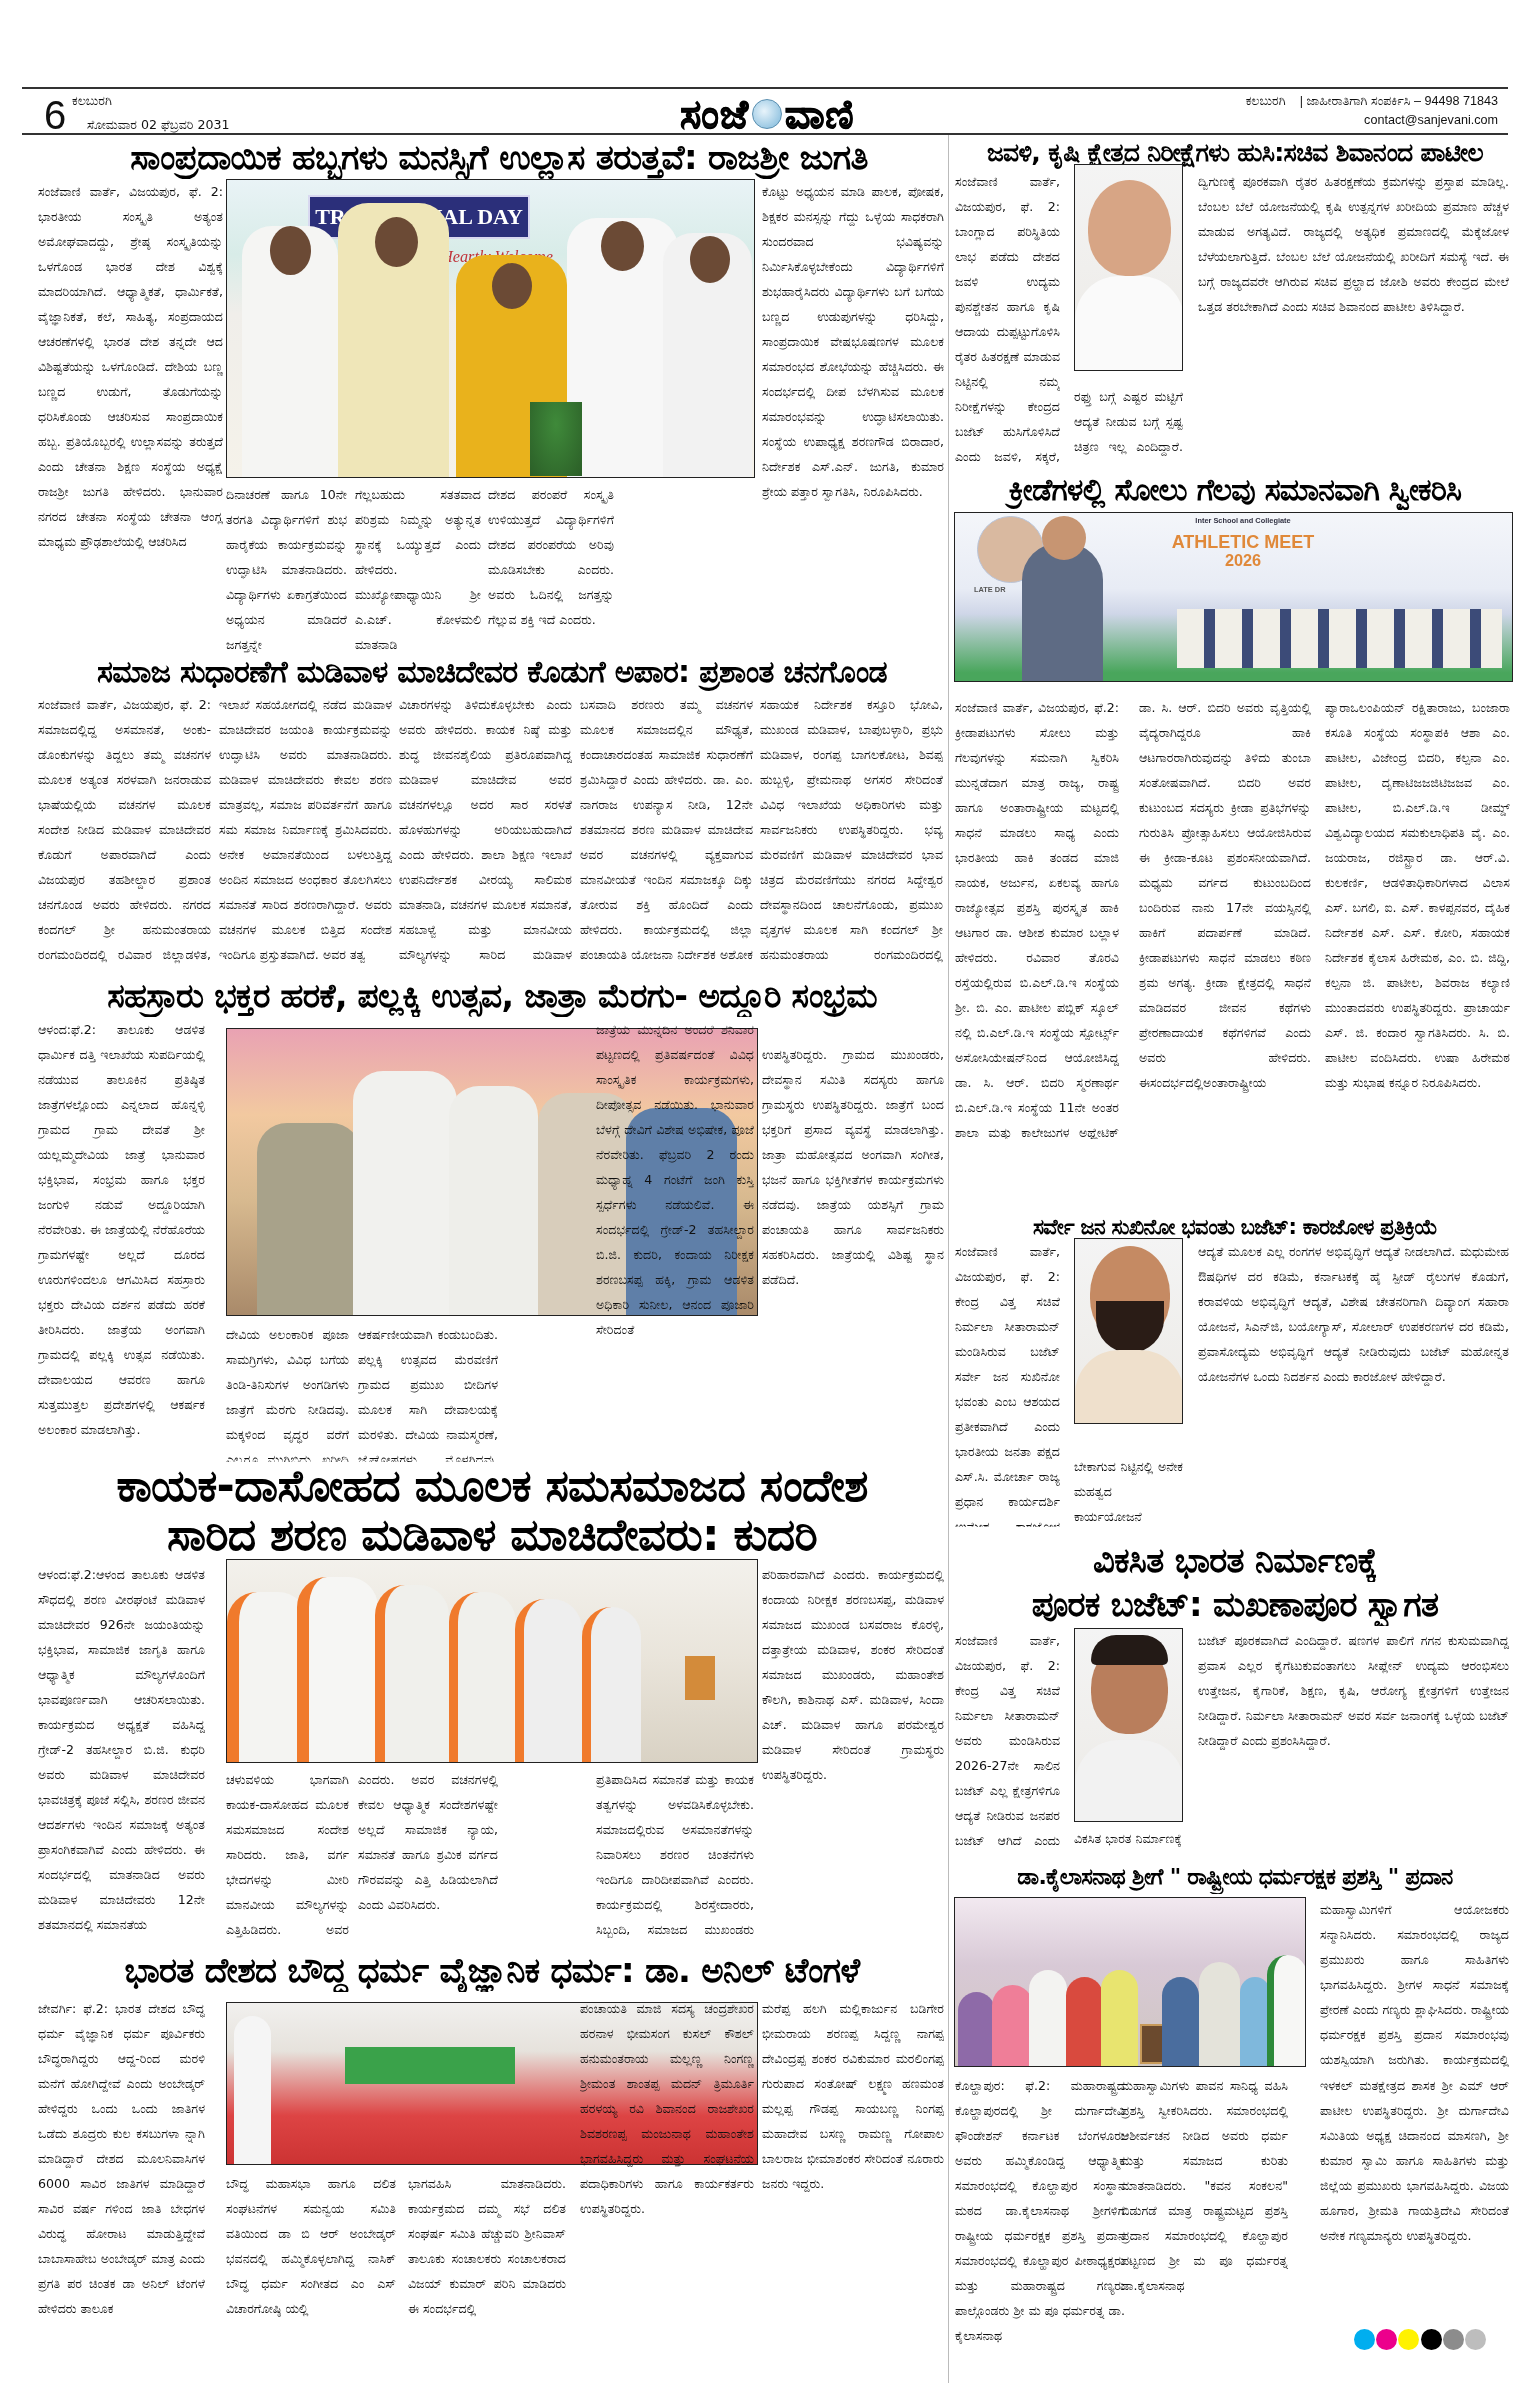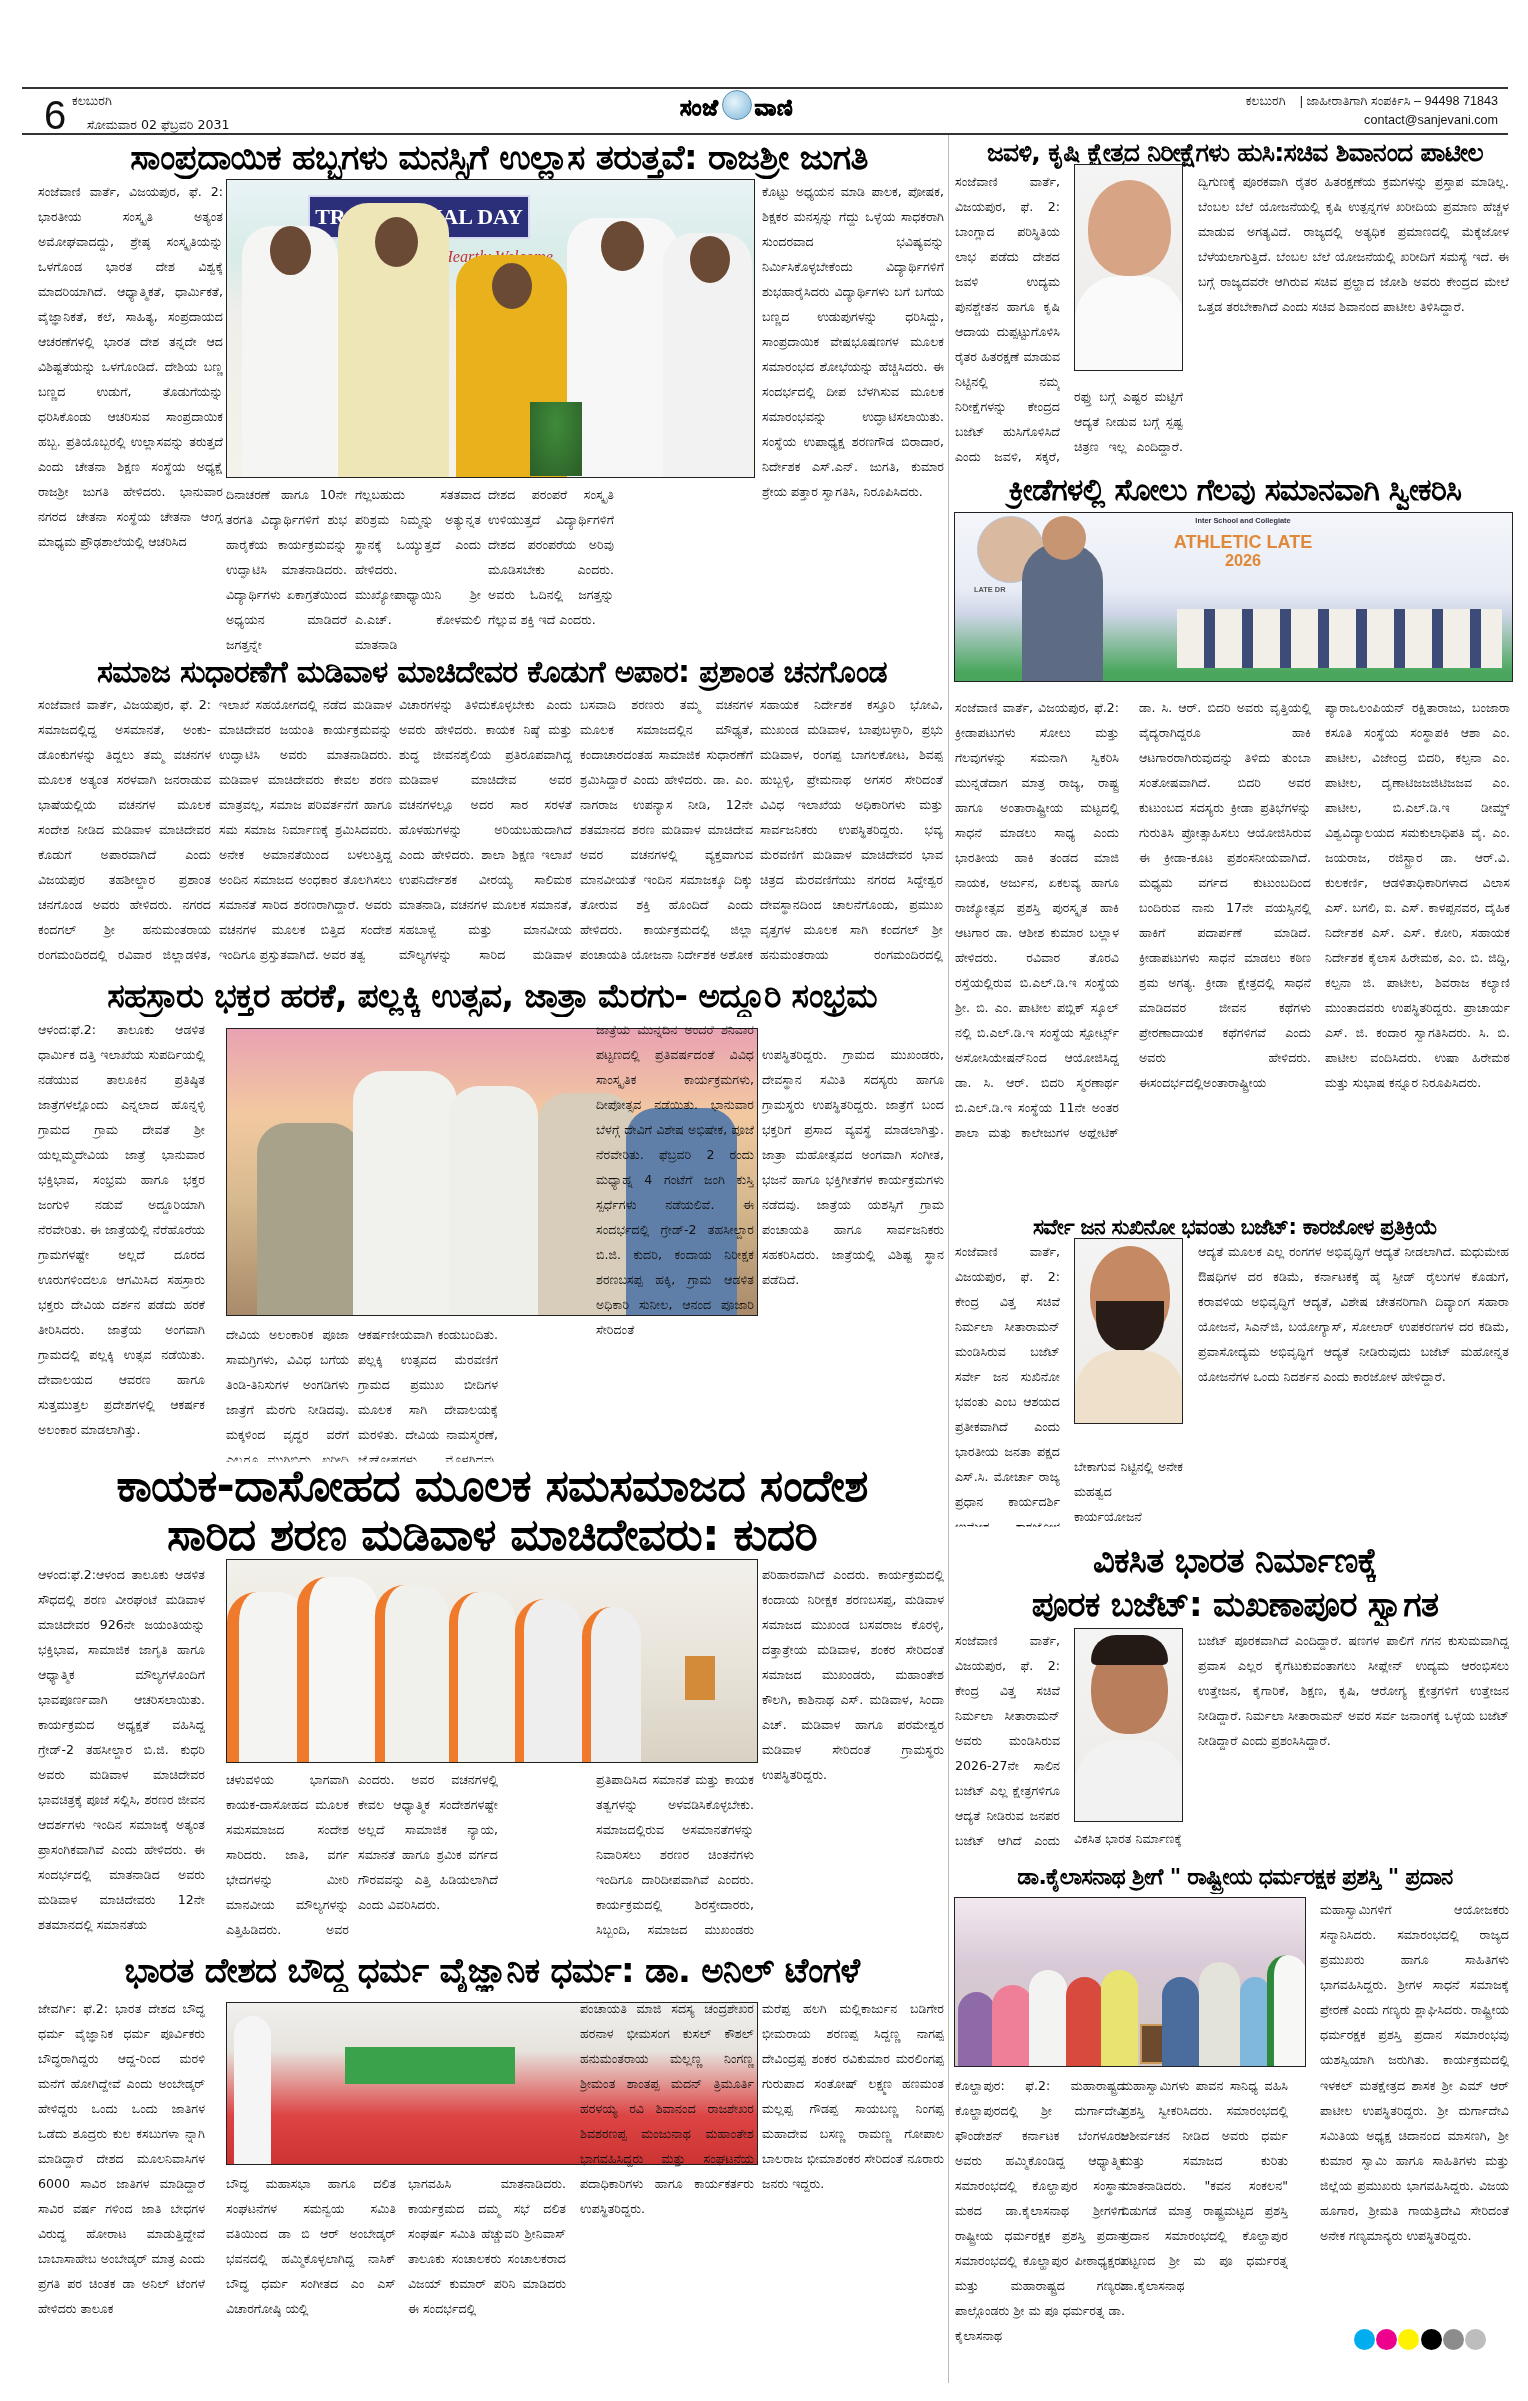--- a/index.html
+++ b/index.html
@@ -2,21 +2,21 @@
 <html style="font-size:12px"><head>
 <meta charset="utf-8">
 <style>
   * { box-sizing: border-box; margin: 0; padding: 0; }
   body { width: 1528px; height: 2401px; background: #fff; font-family: "DejaVu Serif", serif; color: #111; position: relative; overflow: hidden; }
   .abs { position: absolute; }
   .rule { position: absolute; height: 1.5px; background: #333; }
   .mast-page { font-family: "Liberation Sans", sans-serif; font-size: 40px; line-height: 40px; }
   .mast-city { font-family: "DejaVu Sans", sans-serif; font-size: 12.6px; }
   .mast-date { font-family: "DejaVu Sans", sans-serif; font-size: 12.6px; }
-  .logo { font-family: "DejaVu Serif", serif; font-weight: 900; font-size: 22px; letter-spacing: 0.7px; color: #111; -webkit-text-stroke: 0.7px #000; display:flex; align-items:flex-end; gap:3px; }
+  .logo { font-family: "DejaVu Serif", serif; font-weight: 900; font-size: 40px; letter-spacing: 0.7px; color: #111; -webkit-text-stroke: 0.7px #000; display:flex; align-items:center; gap:3px; }
   .logo-globe { width: 30px; height: 30px; border-radius: 50%; background: radial-gradient(circle at 40% 40%, #e8f4fb, #7ab6d9); border: 1.5px solid #5a8fb0; display:inline-block; }
   .contact { font-family: "Liberation Sans", sans-serif; font-size: 12.6px; text-align: right; line-height: 19px; }
   .hl { font-family: "DejaVu Sans", sans-serif; font-weight: 900; color: #000; white-space: nowrap; overflow: hidden; letter-spacing: -0.7px; }
   .body { font-family: "DejaVu Sans", sans-serif; font-size: 12.6px; line-height: 25px; text-align: justify; color: #111; overflow: hidden; }
   .photo { position: absolute; border: 1.5px solid #222; overflow: hidden; }
   .ph-trad { background: linear-gradient(180deg, #e9f3f6 0%, #d8ece8 25%, #f0eeea 45%, #f5f2ea 100%); }
   .ph-trad .banner { position:absolute; left:81px; top:15px; width:222px; height:44px; background:#2b2f7a; border:2.2px solid #d8d8f0; color:#fff; font-family:"Liberation Serif",serif; font-weight:bold; font-size:22px; text-align:center; line-height:40px; }
   .person { position:absolute; bottom:0; border-radius: 30px 30px 0 0; }
   .head { position:absolute; border-radius:50%; background:#6b4a35; }
   .ph-temple { background: linear-gradient(180deg, #e9a2b3 0%, #f2c9a0 30%, #d7b98f 60%, #a98a6a 100%); }
@@ -124,21 +124,21 @@
   <div class="abs" style="left:0px; top:111px; width:109px; height:96px; border-radius:44px 44px 0 0; background:#fafafa;"></div>
 </div>
 <div class="abs body" style="left:1074px; top:384px; width:109px; height:81px;">ರಫ್ತು ಬಗ್ಗೆ ಎಷ್ಟರ ಮಟ್ಟಿಗೆ ಆದ್ಯತೆ ನೀಡುವ ಬಗ್ಗೆ ಸ್ಪಷ್ಟ ಚಿತ್ರಣ ಇಲ್ಲ ಎಂದಿದ್ದಾರೆ. ರೈತರ ಆದಾಯ</div>
 <div class="abs body" style="left:1198px; top:169px; width:311px; height:299px; column-count:1;">ದ್ವಿಗುಣಕ್ಕೆ ಪೂರಕವಾಗಿ ರೈತರ ಹಿತರಕ್ಷಣೆಯ ಕ್ರಮಗಳನ್ನು ಪ್ರಸ್ತಾಪ ಮಾಡಿಲ್ಲ. ಬೆಂಬಲ ಬೆಲೆ ಯೋಜನೆಯಲ್ಲಿ ಕೃಷಿ ಉತ್ಪನ್ನಗಳ ಖರೀದಿಯ ಪ್ರಮಾಣ ಹೆಚ್ಚಳ ಮಾಡುವ ಅಗತ್ಯವಿದೆ. ರಾಜ್ಯದಲ್ಲಿ ಅತ್ಯಧಿಕ ಪ್ರಮಾಣದಲ್ಲಿ ಮೆಕ್ಕೆಜೋಳ ಬೆಳೆಯಲಾಗುತ್ತಿದೆ. ಬೆಂಬಲ ಬೆಲೆ ಯೋಜನೆಯಲ್ಲಿ ಖರೀದಿಗೆ ಸಮಸ್ಯೆ ಇದೆ. ಈ ಬಗ್ಗೆ ರಾಜ್ಯದವರೇ ಆಗಿರುವ ಸಚಿವ ಪ್ರಲ್ಹಾದ ಜೋಶಿ ಅವರು ಕೇಂದ್ರದ ಮೇಲೆ ಒತ್ತಡ ತರಬೇಕಾಗಿದೆ ಎಂದು ಸಚಿವ ಶಿವಾನಂದ ಪಾಟೀಲ ತಿಳಿಸಿದ್ದಾರೆ.</div>
 
 <div class="abs hl" style="left:954px; top:469px; width:562px; font-size:30px; line-height:41px; text-align:center;">ಕ್ರೀಡೆಗಳಲ್ಲಿ ಸೋಲು ಗೆಲವು ಸಮಾನವಾಗಿ ಸ್ವೀಕರಿಸಿ</div>
 <div class="photo ph-sports" style="left:954px; top:512px; width:559px; height:170px;">
   <div class="abs" style="left:22px; top:3px; width:67px; height:67px; border-radius:50%; background:#d9b9a0; border:1.5px solid #b9c4d9;"></div>
   <div class="abs" style="left:19px; top:72px; font-family:'Liberation Sans',sans-serif; font-size:7.4px; color:#555; font-weight:bold;">LATE DR</div>
   <div class="athletic" style="left:214px; top:3px; width:148px; font-size:7.4px; color:#334;">Inter School and Collegiate</div>
-  <div class="athletic" style="left:214px; top:19px; width:148px; font-size:18px;">ATHLETIC LATE</div>
+  <div class="athletic" style="left:214px; top:19px; width:148px; font-size:18px;">ATHLETIC MEET</div>
   <div class="athletic" style="left:214px; top:38px; width:148px; font-size:16.3px;">2026</div>
   <div class="abs" style="left:67px; top:30px; width:81px; height:140px; background:#5e6b84; border-radius:37px 37px 0 0;"></div>
   <div class="abs" style="left:87px; top:3px; width:44px; height:44px; border-radius:50%; background:#c79572;"></div>
   <div class="abs" style="left:222px; top:96px; width:325px; height:59px; background:repeating-linear-gradient(90deg, #f1efe8 0 27px, #3c4b78 27px 38px);"></div>
 </div>
 <div class="abs body" style="left:955px; top:695px; width:164px; height:444px;">ಸಂಜೆವಾಣಿ ವಾರ್ತೆ, ವಿಜಯಪುರ, ಫೆ.2: ಕ್ರೀಡಾಪಟುಗಳು ಸೋಲು ಮತ್ತು ಗೆಲವುಗಳನ್ನು ಸಮನಾಗಿ ಸ್ವಿಕರಿಸಿ ಮುನ್ನಡೆದಾಗ ಮಾತ್ರ ರಾಜ್ಯ, ರಾಷ್ಟ್ರ ಹಾಗೂ ಅಂತಾರಾಷ್ಟ್ರೀಯ ಮಟ್ಟದಲ್ಲಿ ಸಾಧನೆ ಮಾಡಲು ಸಾಧ್ಯ ಎಂದು ಭಾರತೀಯ ಹಾಕಿ ತಂಡದ ಮಾಜಿ ನಾಯಕ, ಅರ್ಜುನ, ಏಕಲವ್ಯ ಹಾಗೂ ರಾಜ್ಯೋತ್ಸವ ಪ್ರಶಸ್ತಿ ಪುರಸ್ಕೃತ ಹಾಕಿ ಆಟಗಾರ ಡಾ. ಆಶೀಶ ಕುಮಾರ ಬಲ್ಲಾಳ ಹೇಳಿದರು. ರವಿವಾರ ತೊರವಿ ರಸ್ತೆಯಲ್ಲಿರುವ ಬಿ.ಎಲ್.ಡಿ.ಇ ಸಂಸ್ಥೆಯ ಶ್ರೀ. ಬಿ. ಎಂ. ಪಾಟೀಲ ಪಬ್ಲಿಕ್ ಸ್ಕೂಲ್ ನಲ್ಲಿ ಬಿ.ಎಲ್.ಡಿ.ಇ ಸಂಸ್ಥೆಯ ಸ್ಪೋರ್ಟ್ಸ್ ಅಸೋಸಿಯೇಷನ್‌ನಿಂದ ಆಯೋಜಿಸಿದ್ದ ಡಾ. ಸಿ. ಆರ್. ಬಿದರಿ ಸ್ಮರಣಾರ್ಥ ಬಿ.ಎಲ್.ಡಿ.ಇ ಸಂಸ್ಥೆಯ 11ನೇ ಅಂತರ ಶಾಲಾ ಮತ್ತು ಕಾಲೇಜುಗಳ ಅಥ್ಲೇಟಿಕ್ ಕೂಟ ವಾರ್ಷಿಕ ಕ್ರೀಡಾ ಕೂಟವನ್ನು ಉದ್ಘಾಟಿಸಿ ಅವರು ಮಾತನಾಡಿದರು.</div>
 <div class="abs body" style="left:1139px; top:695px; width:172px; height:444px;">ಡಾ. ಸಿ. ಆರ್. ಬಿದರಿ ಅವರು ವೃತ್ತಿಯಲ್ಲಿ ವೈದ್ಯರಾಗಿದ್ದರೂ ಹಾಕಿ ಆಟಗಾರರಾಗಿರುವುದನ್ನು ತಿಳಿದು ತುಂಬಾ ಸಂತೋಷವಾಗಿದೆ. ಬಿದರಿ ಅವರ ಕುಟುಂಬದ ಸದಸ್ಯರು ಕ್ರೀಡಾ ಪ್ರತಿಭೆಗಳನ್ನು ಗುರುತಿಸಿ ಪ್ರೋತ್ಸಾಹಿಸಲು ಆಯೋಜಿಸಿರುವ ಈ ಕ್ರೀಡಾ-ಕೂಟ ಪ್ರಶಂಸನೀಯವಾಗಿದೆ. ಮಧ್ಯಮ ವರ್ಗದ ಕುಟುಂಬದಿಂದ ಬಂದಿರುವ ನಾನು 17ನೇ ವಯಸ್ಸಿನಲ್ಲಿ ಹಾಕಿಗೆ ಪದಾರ್ಪಣೆ ಮಾಡಿದೆ. ಕ್ರೀಡಾಪಟುಗಳು ಸಾಧನೆ ಮಾಡಲು ಕಠಿಣ ಶ್ರಮ ಅಗತ್ಯ. ಕ್ರೀಡಾ ಕ್ಷೇತ್ರದಲ್ಲಿ ಸಾಧನೆ ಮಾಡಿದವರ ಜೀವನ ಕಥೆಗಳು ಪ್ರೇರಣಾದಾಯಕ ಕಥೆಗಳಿಗವೆ ಎಂದು ಅವರು ಹೇಳಿದರು. ಈಸಂದರ್ಭದಲ್ಲಿಅಂತಾರಾಷ್ಟ್ರೀಯ</div>
 <div class="abs body" style="left:1325px; top:695px; width:185px; height:444px;">ಪ್ಯಾರಾಒಲಂಪಿಯನ್ ರಕ್ಷಿತಾರಾಜು, ಬಂಜಾರಾ ಕಸೂತಿ ಸಂಸ್ಥೆಯ ಸಂಸ್ಥಾಪಕಿ ಆಶಾ ಎಂ. ಪಾಟೀಲ, ವಿಜೇಂದ್ರ ಬಿದರಿ, ಕಲ್ಪನಾ ಎಂ. ಪಾಟೀಲ, ದೃಣಾಟಿಜಜಜಿಟಿಜಜವ ಎಂ. ಪಾಟೀಲ, ಬಿ.ಎಲ್.ಡಿ.ಇ ಡೀಮ್ಡ್ ವಿಶ್ವವಿದ್ಯಾಲಯದ ಸಮಕುಲಾಧಿಪತಿ ವೈ. ಎಂ. ಜಯರಾಜ, ರಜಿಸ್ಟ್ರಾರ ಡಾ. ಆರ್.ವಿ. ಕುಲಕರ್ಣಿ, ಆಡಳಿತಾಧಿಕಾರಿಗಳಾದ ವಿಲಾಸ ಎಸ್. ಬಗಲಿ, ಐ. ಎಸ್. ಕಾಳಪ್ಪನವರ, ದೈಹಿಕ ನಿರ್ದೇಶಕ ಎಸ್. ಎಸ್. ಕೋರಿ, ಸಹಾಯಕ ನಿರ್ದೇಶಕ ಕೈಲಾಸ ಹಿರೇಮಠ, ಎಂ. ಬಿ. ಜಿದ್ದಿ, ಕಲ್ಪನಾ ಜಿ. ಪಾಟೀಲ, ಶಿವರಾಜ ಕಲ್ಯಾಣಿ ಮುಂತಾದವರು ಉಪಸ್ಥಿತರಿದ್ದರು. ಪ್ರಾಚಾರ್ಯ ಎಸ್. ಜಿ. ಕಂದಾರ ಸ್ವಾಗತಿಸಿದರು. ಸಿ. ಬಿ. ಪಾಟೀಲ ವಂದಿಸಿದರು. ಉಷಾ ಹಿರೇಮಠ ಮತ್ತು ಸುಭಾಷ ಕನ್ನೂರ ನಿರೂಪಿಸಿದರು.</div>
 
 <div class="abs hl" style="left:954px; top:1210px; width:562px; font-size:21px; line-height:35px; text-align:center;">ಸರ್ವೇ ಜನ ಸುಖಿನೋ ಭವಂತು ಬಜೆಟ್: ಕಾರಜೋಳ ಪ್ರತಿಕ್ರಿಯೆ</div>

